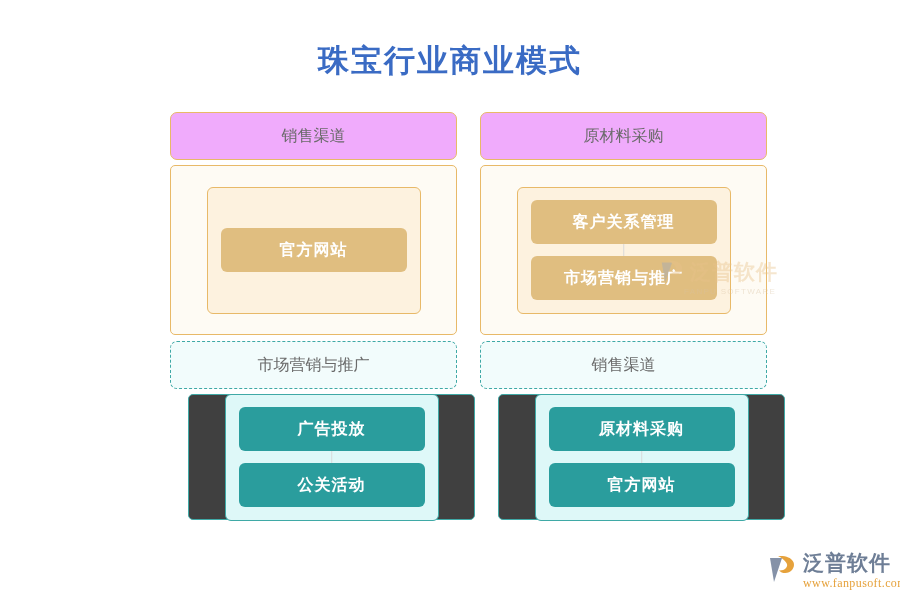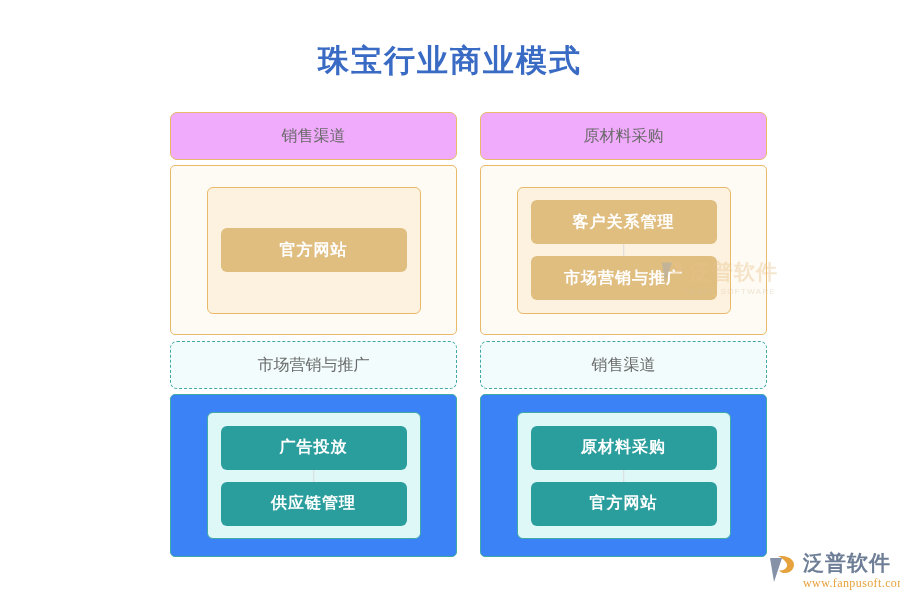--- a/index.html
+++ b/index.html
@@ -77,23 +77,24 @@
     width: 100%;
     height: 170px;
     border-radius: 5px;
     background: #FEFBF4;
     border: 1.5px solid #E8B968;
     display: flex;
     align-items: center;
     justify-content: center;
   }
   .theme-teal .group-body {
-    background: #3b82f6;
+    background: #404040;
     border: 1.5px solid #3FA9A6;
-    height: 163px;
+    height: 126px;
+    margin-left: 18px;
   }
 
   
   .inner-panel {
     width: 214px;
     height: 127px;
     border-radius: 6px;
     background: #FDF2DF;
     border: 1.4px solid #E8B968;
     display: flex;
@@ -220,21 +221,21 @@
         </div>
       </div>
     </div>
 
     <div class="group grp-bottom theme-teal">
       <div class="group-header">市场营销与推广</div>
       <div class="group-body">
         <div class="inner-panel">
           <div class="connector"></div>
           <div class="leaf-card">广告投放</div>
-          <div class="leaf-card">供应链管理</div>
+          <div class="leaf-card">公关活动</div>
         </div>
       </div>
     </div>
 
   </div>
 
   <div class="column col-right">
 
     <div class="group grp-top theme-amber">
       <div class="group-header">原材料采购</div>

